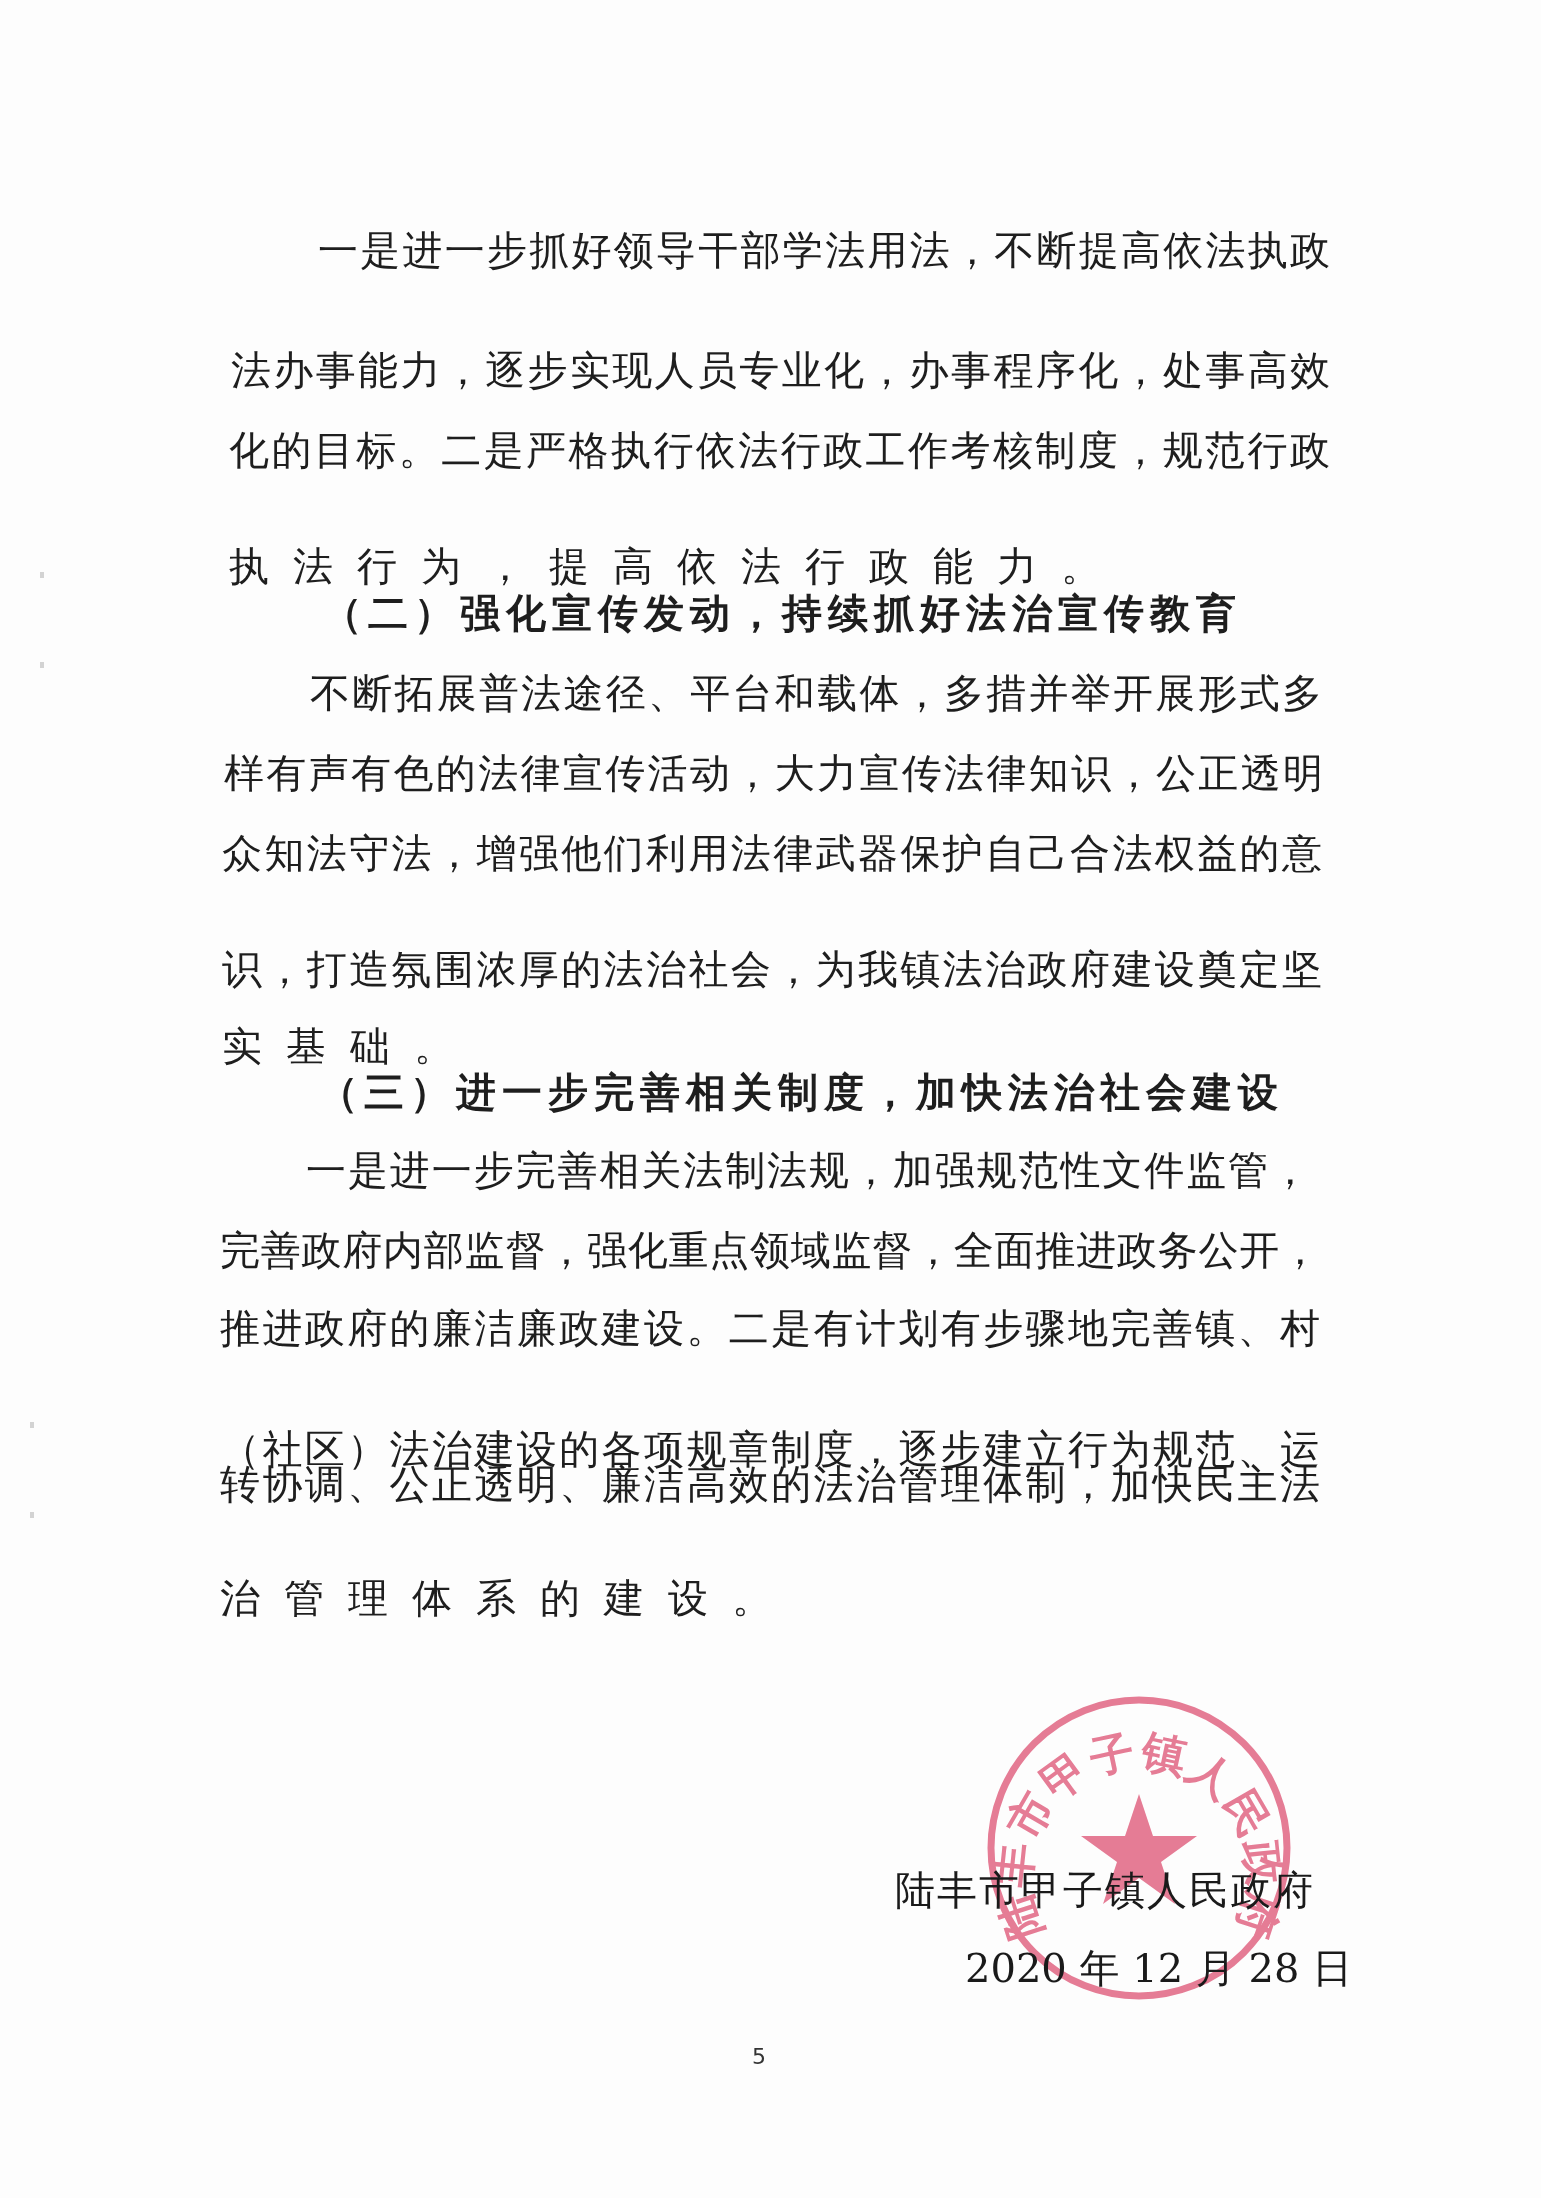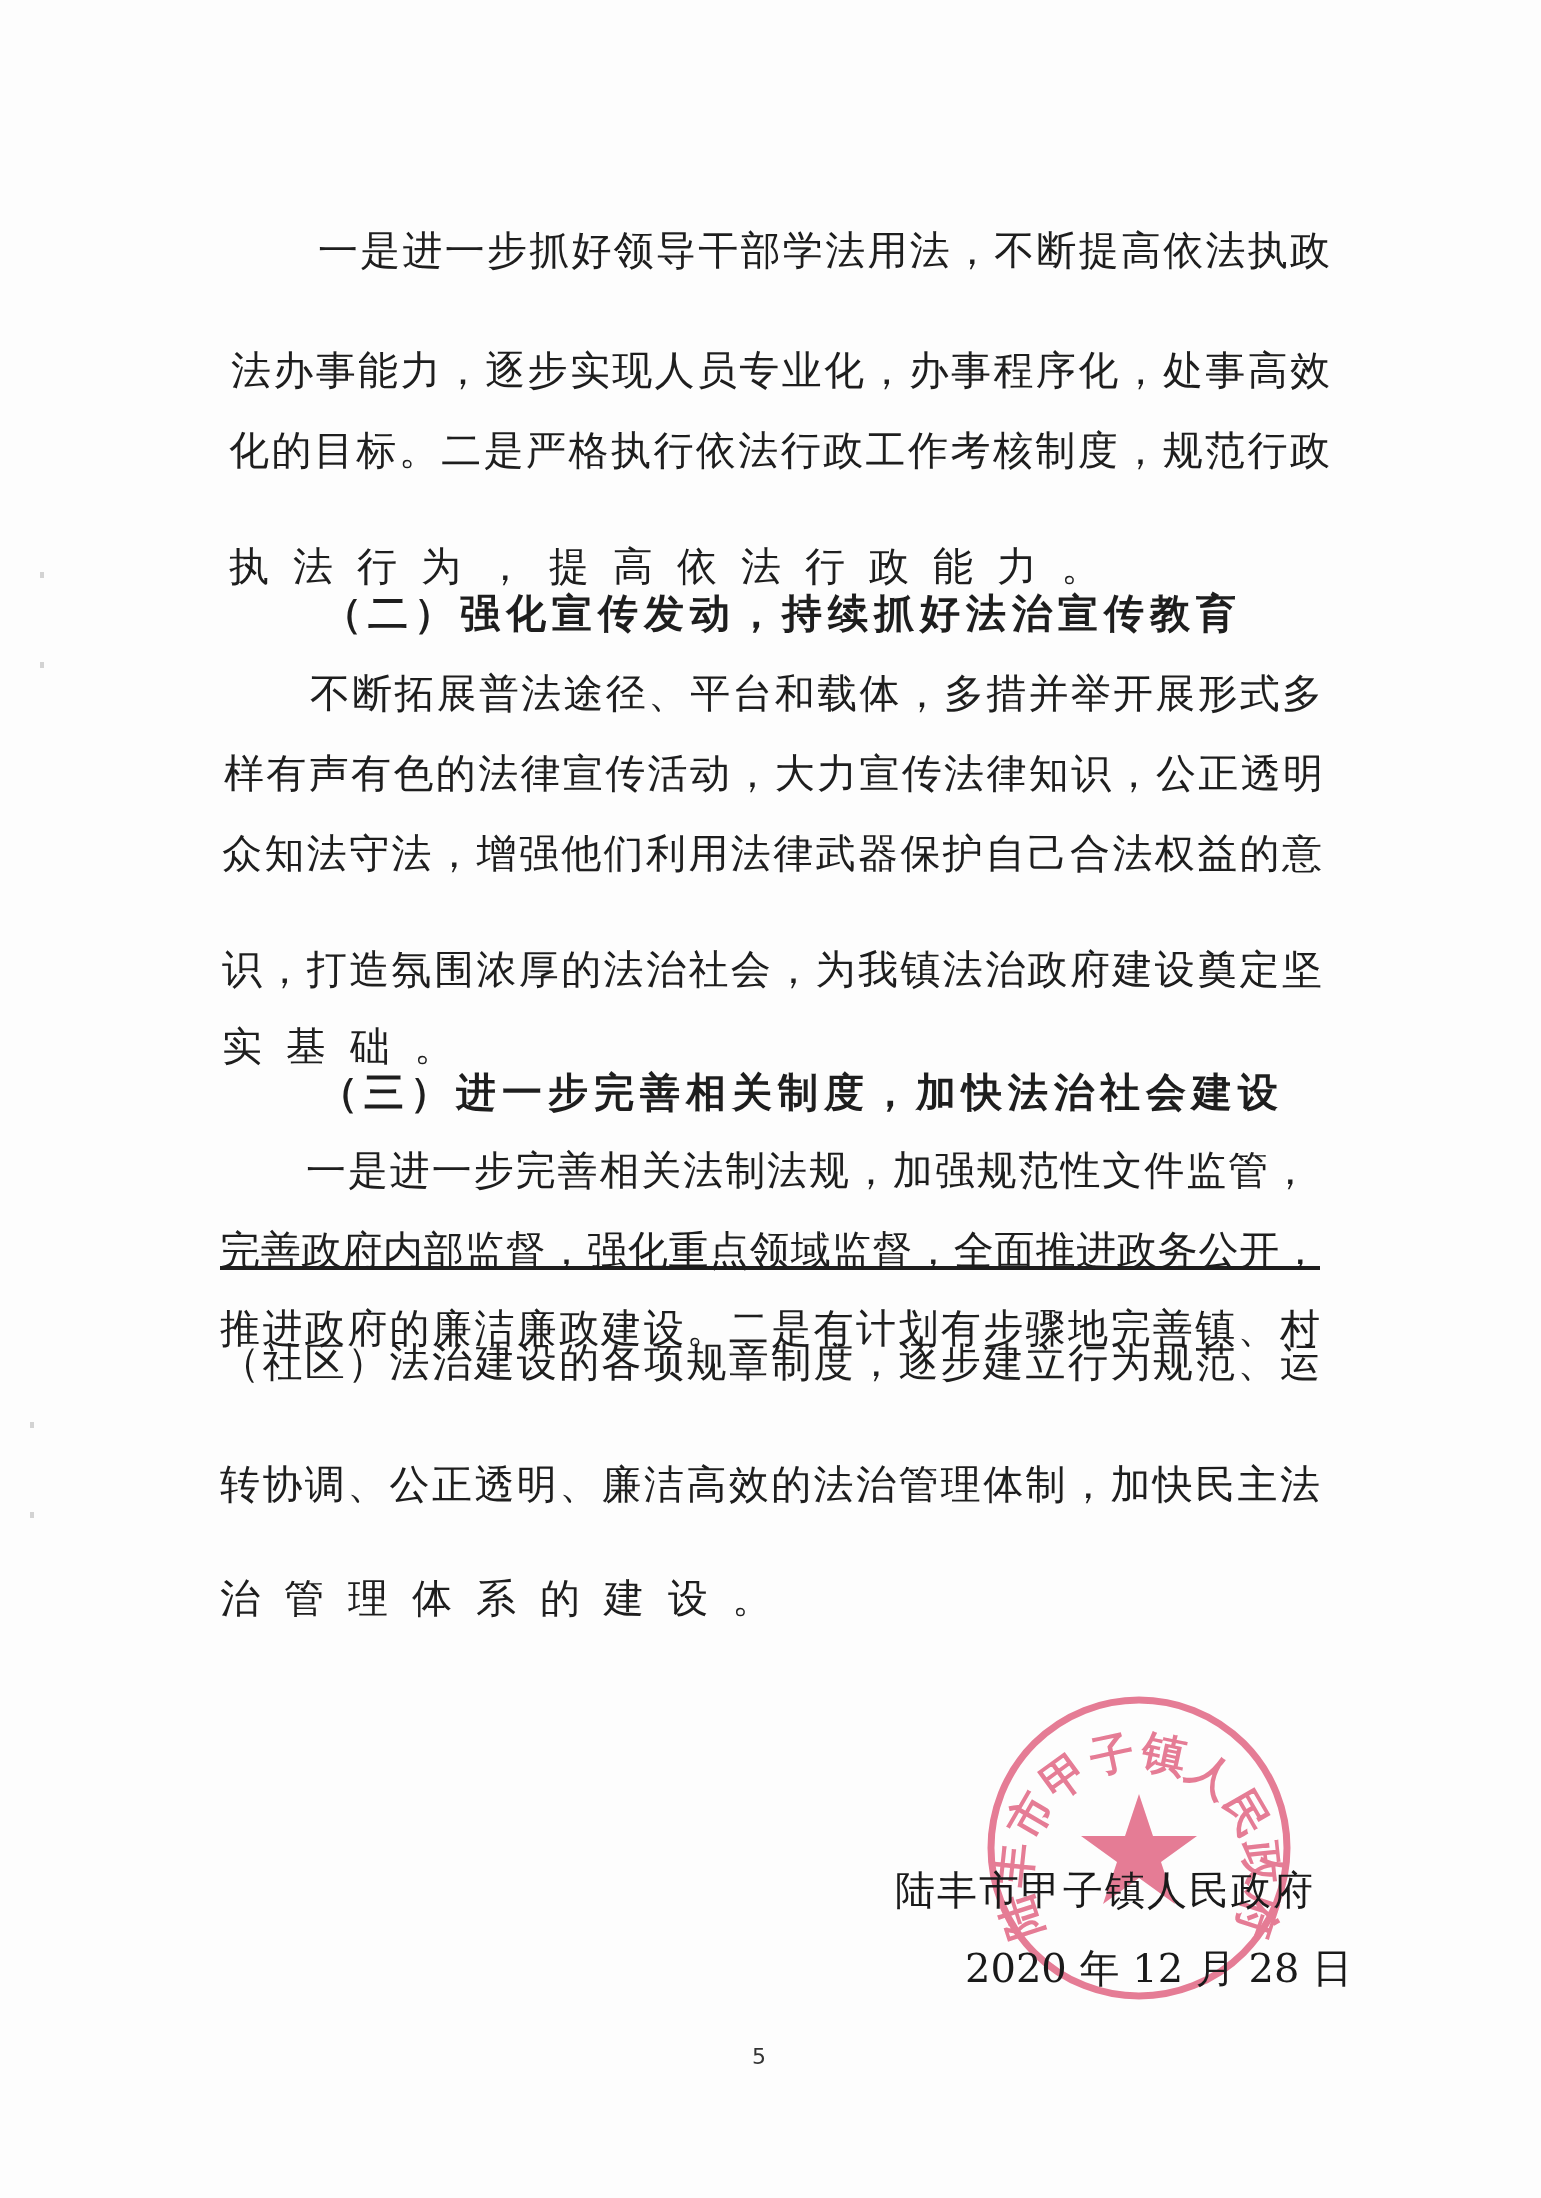--- a/index.html
+++ b/index.html
@@ -40,23 +40,23 @@
 
   <div class="line heading" style="left:322px;top:589px;">（二）强化宣传发动，持续抓好法治宣传教育</div>
   <div class="line" style="left:310px;top:669px;width:1012px;">不断拓展普法途径、平台和载体，多措并举开展形式多</div>
   <div class="line" style="left:224px;top:749px;width:1099px;">样有声有色的法律宣传活动，大力宣传法律知识，公正透明</div>
   <div class="line" style="left:222px;top:829px;width:1100px;">众知法守法，增强他们利用法律武器保护自己合法权益的意</div>
   <div class="line" style="left:222px;top:909px;width:1100px;margin-top:36px;">识，打造氛围浓厚的法治社会，为我镇法治政府建设奠定坚</div>
   <div class="line short" style="left:222px;top:986px;">实基础。</div>
 
   <div class="line heading" style="left:318px;top:1068px;">（三）进一步完善相关制度，加快法治社会建设</div>
   <div class="line" style="left:306px;top:1146px;width:1004px;">一是进一步完善相关法制法规，加强规范性文件监管，</div>
-  <div class="line" style="left:220px;top:1226px;width:1100px;text-decoration:underline;">完善政府内部监督，强化重点领域监督，全面推进政务公开，</div>
+  <div class="line" style="left:220px;top:1226px;width:1100px;">完善政府内部监督，强化重点领域监督，全面推进政务公开，</div>
   <div class="line" style="left:220px;top:1304px;width:1100px;">推进政府的廉洁廉政建设。二是有计划有步骤地完善镇、村</div>
-  <div class="line" style="left:220px;top:1339px;width:1100px;font-family:Liberation Serif, serif;">（社区）法治建设的各项规章制度，逐步建立行为规范、运</div>
+  <div class="line" style="left:220px;top:1425px;width:1100px;">（社区）法治建设的各项规章制度，逐步建立行为规范、运</div>
   <div class="line" style="left:220px;top:1460px;width:1100px;">转协调、公正透明、廉洁高效的法治管理体制，加快民主法</div>
   <div class="line short" style="left:220px;top:1538px;">治管理体系的建设。</div>
 
   <svg class="stamp" viewBox="0 0 308 308" xmlns="http://www.w3.org/2000/svg">
     <defs>
       <path id="seal-arc" d="M 60 240 A 110 110 0 1 1 248 240" fill="none"></path>
     </defs>
     <circle cx="154" cy="154" r="148" fill="none" stroke="#e0607f" stroke-width="7"></circle>
     <text font-size="44" fill="#e0607f" font-family="DejaVu Sans, sans-serif" font-weight="bold" letter-spacing="2">
       <textPath href="#seal-arc" startOffset="50%" text-anchor="middle">陆丰市甲子镇人民政府</textPath>

